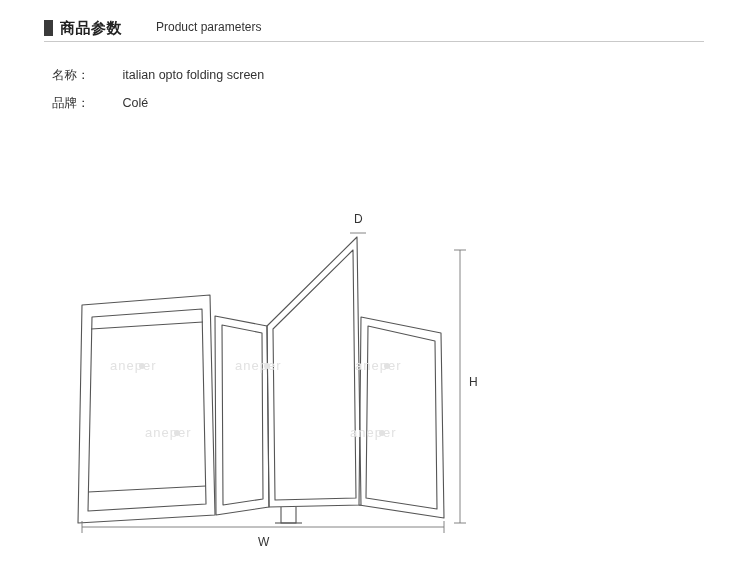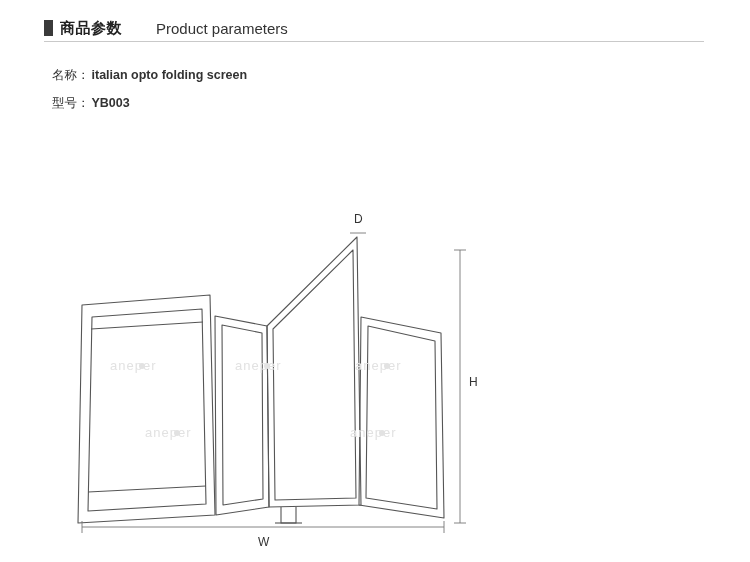--- a/index.html
+++ b/index.html
@@ -39,21 +39,21 @@
     font-size: 15px;
     font-weight: bold;
     color: #222;
     letter-spacing: 0.5px;
     white-space: nowrap;
   }
   .header-title-en {
     position: absolute;
     left: 112px;
     top: 4px;
-    font-size: 15px;
+    font-size: 12px;
     color: #333;
     white-space: nowrap;
   }
   .header-rule {
     position: absolute;
     left: 0;
     top: 25px;
     width: 660px;
     height: 1px;
     background: #c9c9c9;
@@ -66,29 +66,29 @@
     top: 65px;
     width: 650px;
   }
   .spec-row {
     display: flex;
     align-items: flex-end;
     margin-bottom: 8px;
     font-size: 12.5px;
     line-height: 20px;
     color: #333;
+    gap: 31px;
   }
   .spec-label {
     white-space: nowrap;
     flex: 0 0 auto;
   }
   .spec-value {
     flex: 1 1 auto;
     padding-left: 2px;
-    font-weight: bold;
   }
   .spec-value.indent-wrap {
     text-indent: 0;
     line-height: 22px;
   }
 
   
   .figure {
     position: absolute;
     left: 0;
@@ -123,22 +123,22 @@
   <div class="header-title-en">Product parameters</div>
   <div class="header-rule"></div>
 </div>
 
 <div class="specs">
   <div class="spec-row">
     <span class="spec-label">名称：</span>
     <span class="spec-value">italian opto folding screen</span>
   </div>
   <div class="spec-row">
-    <span class="spec-label">型号：</span>
-    <span class="spec-value">YB003</span>
+    <span class="spec-label">品牌：</span>
+    <span class="spec-value">Colé</span>
   </div>
 </div>
 
 <div class="figure">
   <svg width="750" height="357" viewBox="0 0 750 357" xmlns="http://www.w3.org/2000/svg">
 
     <g fill="none" stroke="#555555" stroke-width="1.1" stroke-linejoin="round">
 
       <path d="M82,100 L210,90 L215,310 L78,318 Z"></path>
 

